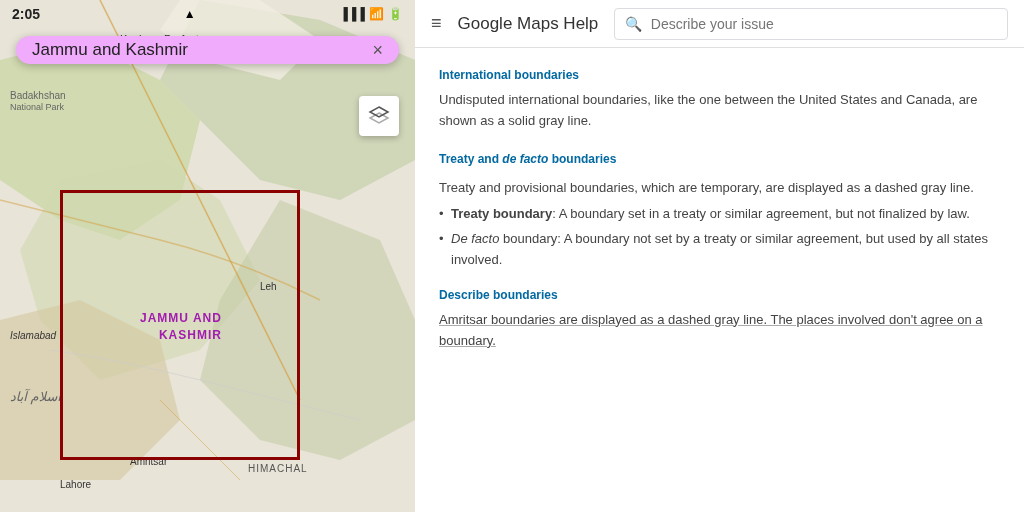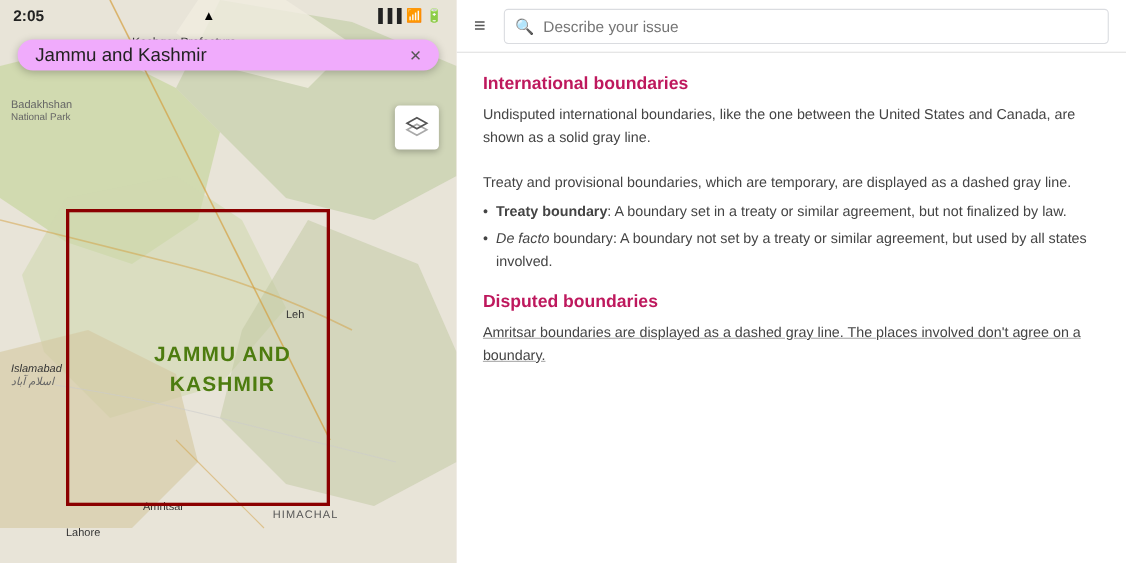--- a/index.html
+++ b/index.html
@@ -80,24 +80,24 @@
     
     .map-area {
       position: absolute;
       top: 0; left: 0; right: 0; bottom: 0;
     }
 
     
     .kashmir-label {
       position: absolute;
       top: 310px; left: 140px;
-      color: #4d7c0f;
-      font-size: 19px;
+      color: #a21caf;
+      font-size: 12px;
       font-weight: bold;
-      text-align: center;
+      text-align: right;
       letter-spacing: 1px;
       z-index: 5;
       line-height: 1.4;
     }
 
     
     .red-border-box {
       position: absolute;
       top: 190px; left: 60px;
       width: 240px; height: 270px;
@@ -167,23 +167,23 @@
     }
 
     
     .help-content {
       flex: 1;
       overflow-y: auto;
       padding: 20px 24px;
     }
 
     .section-title {
-      font-size: 16px;
+      font-size: 12px;
       font-weight: bold;
-      color: #be185d;
+      color: #0369a1;
       margin-bottom: 8px;
     }
     .section-body {
       font-size: 13px;
       color: #444;
       line-height: 1.6;
       margin-bottom: 20px;
     }
 
     .bullet-list {
@@ -282,70 +282,74 @@
 
   <div class="red-border-box"></div>
 
   <div class="kashmir-label">
     <div>JAMMU AND</div>
     <div>KASHMIR</div>
   </div>
 
   <div class="map-label" style="top:330px; left:10px;font-style:italic;">
     <div style="font-size:10px;color:#333;">Islamabad</div>
-    <div style="font-size:10px;color:#666;">اسلام آباد</div>
+    <div style="font-size:13px;color:#666;margin-top:48px;">اسلام آباد</div>
   </div>
   <div class="map-label" style="top:280px; left:260px;">
     <span style="font-size:10px;">Leh</span>
   </div>
   <div class="map-label" style="top:455px; left:130px;">
     <span style="font-size:10px;">Amritsar</span>
   </div>
   <div class="map-label" style="top:478px; left:60px;">
     <span style="font-size:10px;">Lahore</span>
   </div>
   <div class="map-label" style="top:462px; left:220px;">
     <span style="font-size:10px;color:#555;letter-spacing:1px;padding-left:28px;">HIMACHAL</span>
   </div>
 </div>
 
 <div class="help-panel">
 
   <div class="help-header">
     <span class="hamburger-icon">≡</span>
+    <span class="help-title">Google Maps Help</span>
     <div class="search-field">
       <span class="search-icon-help">🔍</span>
       <input class="search-input" type="text" placeholder="Describe your issue" style="">
     </div>
   </div>
 
   <div class="help-content">
 
     <div>
       <div class="section-title">International boundaries</div>
       <div class="section-body">
         Undisputed international boundaries, like the one between the United States and Canada, are shown as a solid gray line.
       </div>
     </div>
 
     <div>
+      <div class="section-title">
+        Treaty and <em>de facto</em> boundaries
+      </div>
       <div class="section-body" style="margin-bottom: 6px; margin-top: 12px;">
         Treaty and provisional boundaries, which are temporary, are displayed as a dashed gray line.
       </div>
       <ul class="bullet-list">
         <li>
           <strong>Treaty boundary</strong>: A boundary set in a treaty or similar agreement, but not finalized by law.
         </li>
         <li style="margin-top:4px;">
           <em>De facto</em> boundary: A boundary not set by a treaty or similar agreement, but used by all states involved.
         </li>
       </ul>
       <div style="margin-bottom:16px;"></div>
     </div>
 
     <div>
-      <div class="section-title">Disputed boundaries</div>
+      <div class="section-title">Describe boundaries</div>
       <div class="disputed-body">
         Amritsar boundaries are displayed as a dashed gray line. The places involved don't agree on a boundary.
       </div>
     </div>
   </div>
 </div>
 
 </body></html>

